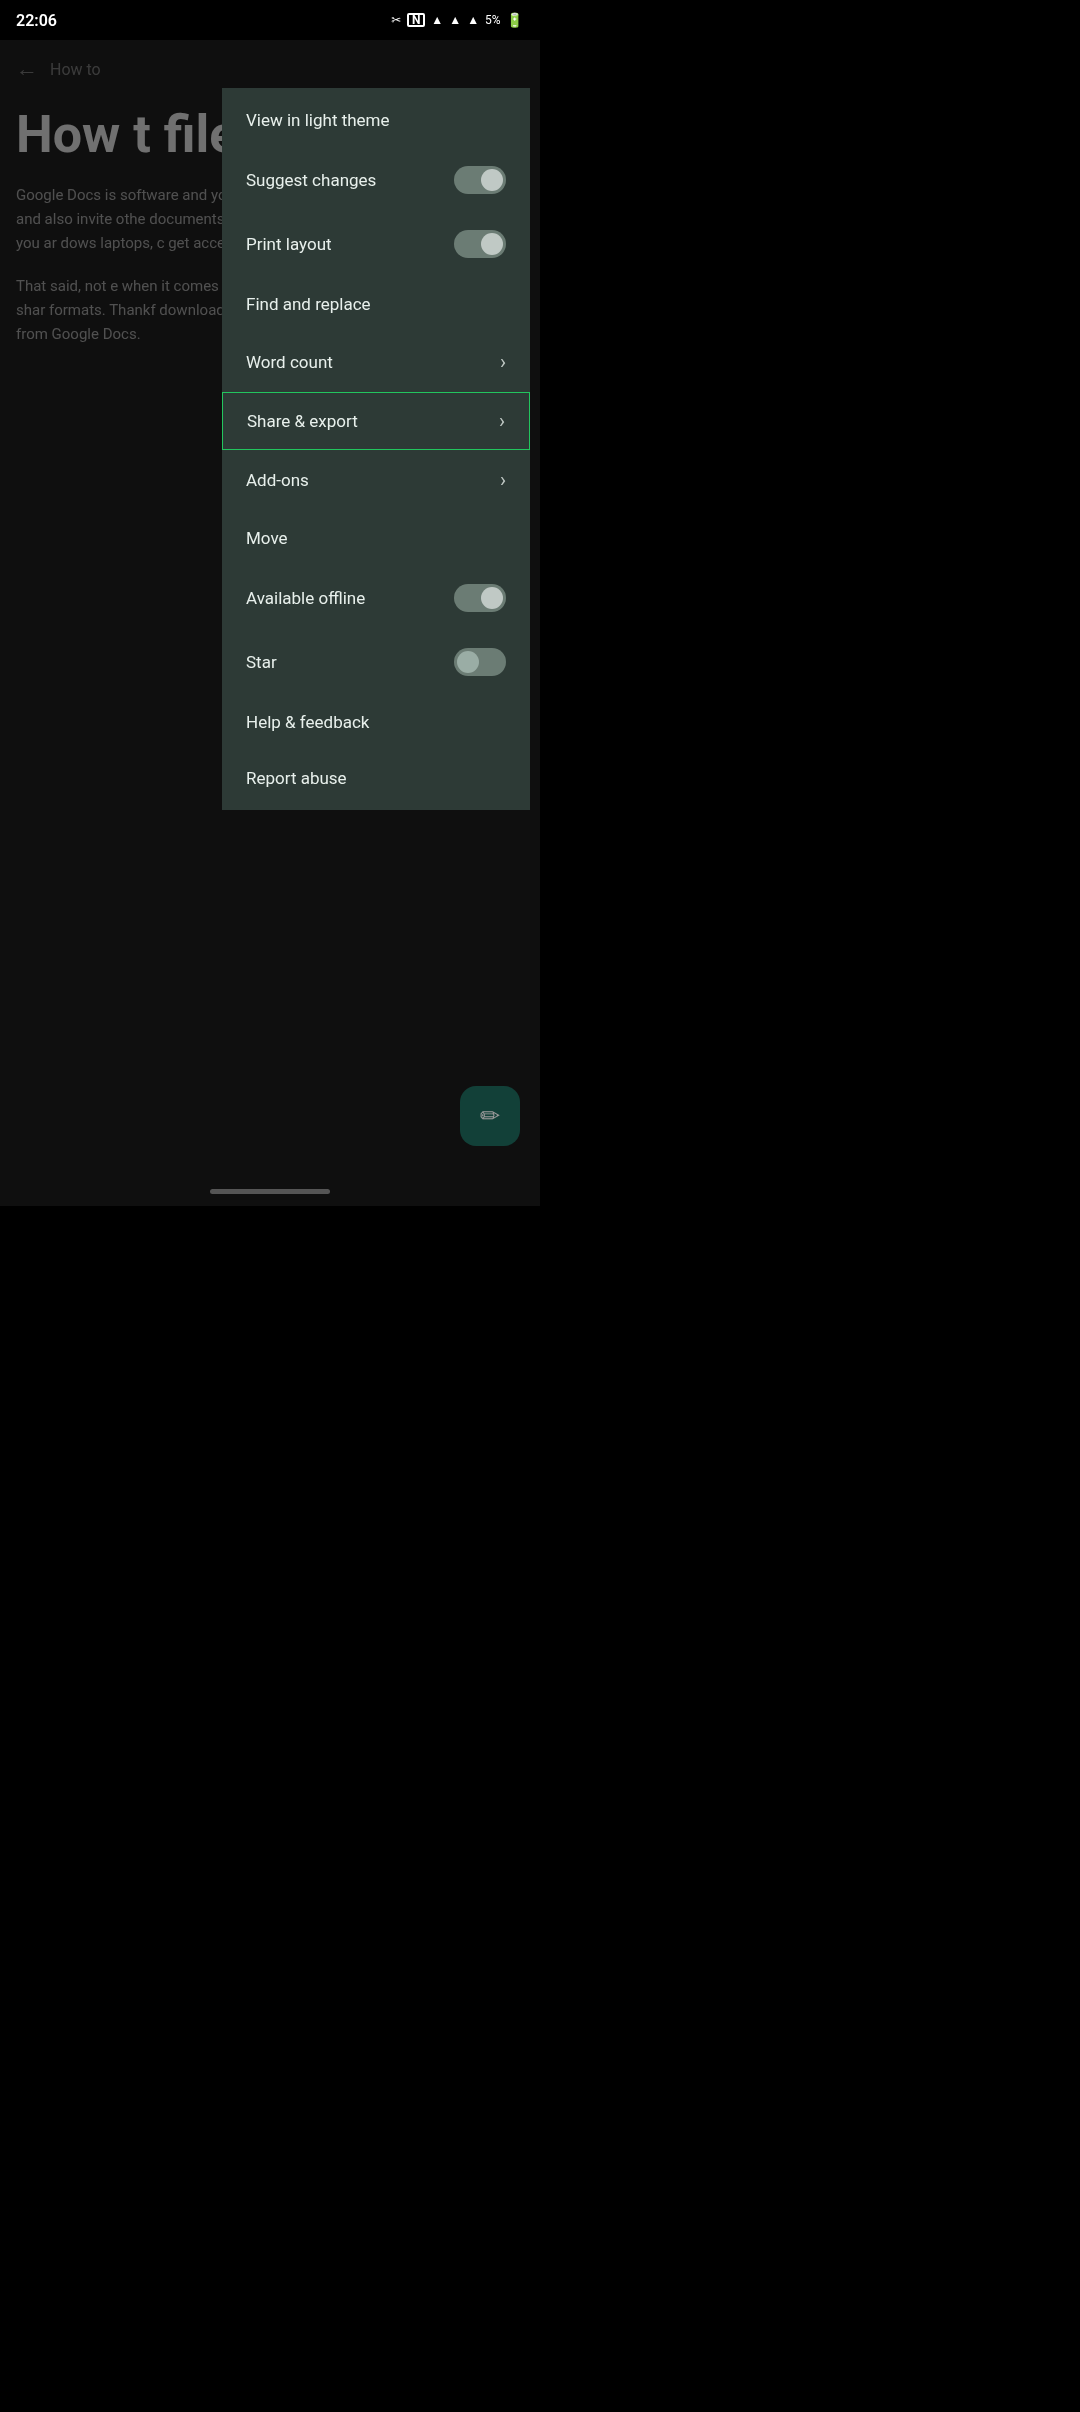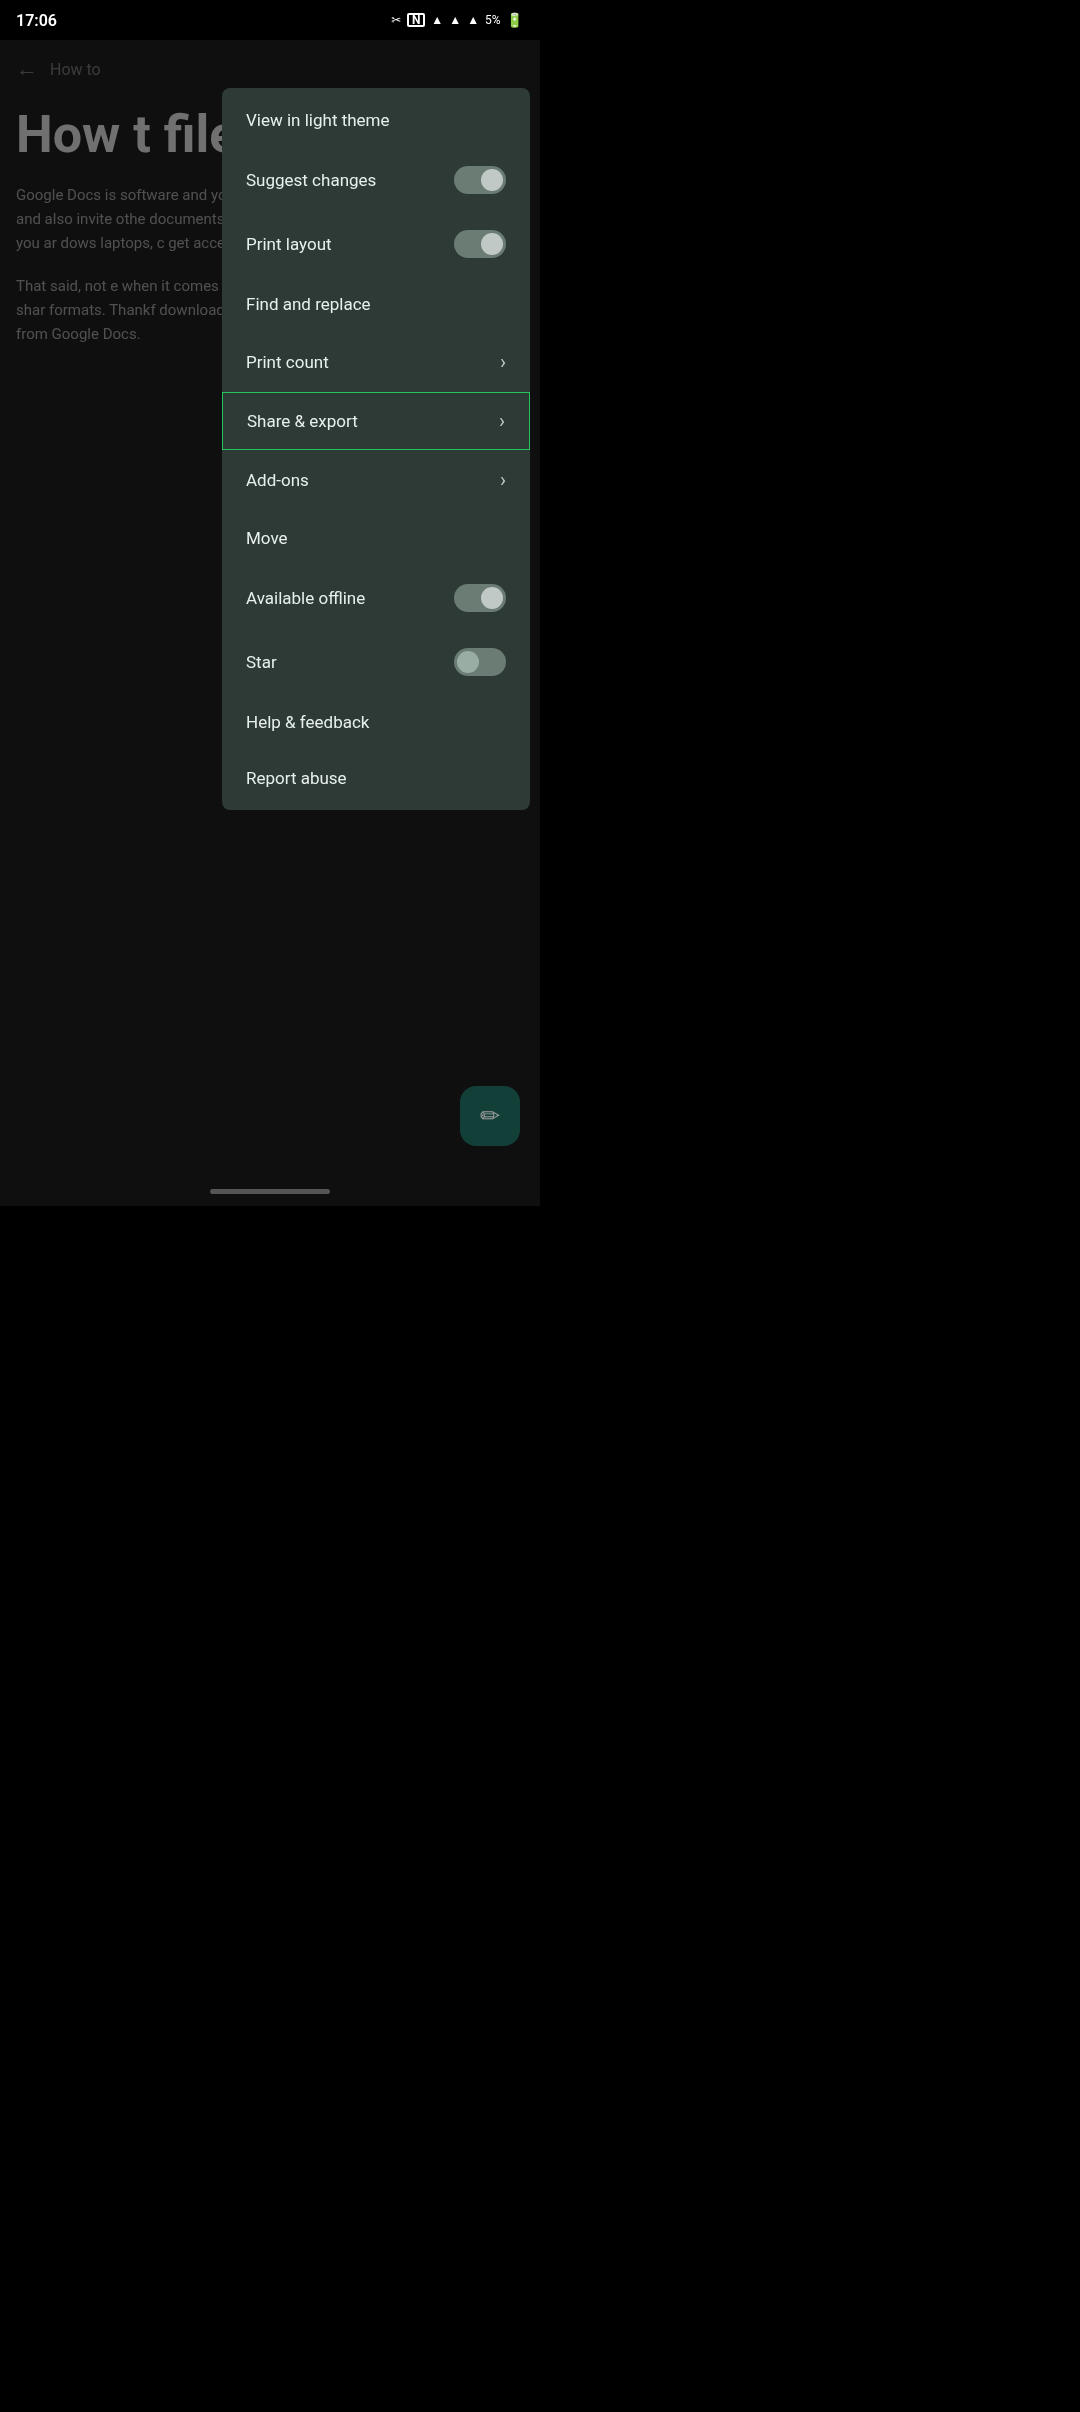--- a/index.html
+++ b/index.html
@@ -108,21 +108,21 @@
       z-index: 10;
     }
 
     
     .dropdown-menu {
       position: absolute;
       top: 88px;
       left: 222px;
       right: 10px;
       background: #2d3a36;
-      border-radius: 8px;
+      border-radius: 0;
       z-index: 20;
       overflow: hidden;
       padding: 4px 0;
     }
 
     .menu-item {
       display: flex;
       align-items: center;
       justify-content: space-between;
       padding: 18px 24px;
@@ -246,21 +246,21 @@
 
     .scissors-icon {
       color: #e74c3c;
       font-size: 16px;
     }
   </style>
 </head>
 <body>
 
 <div class="status-bar">
-  <span class="status-time">17:06</span>
+  <span class="status-time">22:06</span>
   <div class="status-icons">
     <span class="scissors-icon">✂</span>
     <span class="nfc-icon">N</span>
     <span class="wifi-icon">▲</span>
     <span class="signal-muted">▲</span>
     <span class="signal-muted">▲</span>
     <span class="battery-text">5%</span>
     <span style="color:#fff;font-size:14px;">🔋</span>
   </div>
 </div>
@@ -301,21 +301,21 @@
       </div>
     </div>
   </div>
 
 
   <div class="menu-item">
     <span class="menu-item-label">Find and replace</span>
   </div>
 
   <div class="menu-item">
-    <span class="menu-item-label">Print count</span>
+    <span class="menu-item-label">Word count</span>
     <div class="menu-item-right">
       <span class="chevron">›</span>
     </div>
   </div>
 
   <div class="menu-item highlighted">
     <span class="menu-item-label">Share &amp; export</span>
     <div class="menu-item-right">
       <span class="chevron">›</span>
     </div>

